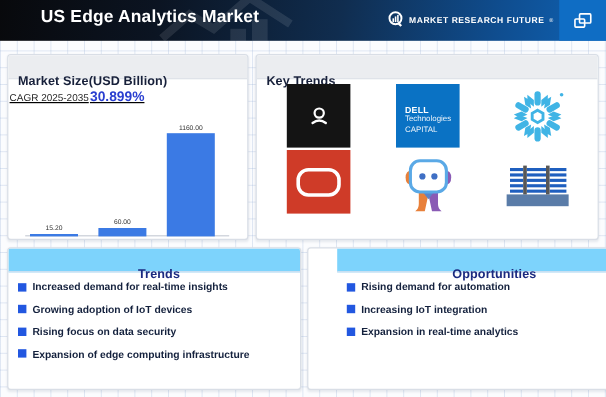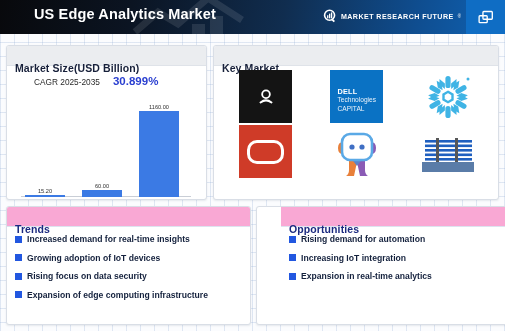--- a/index.html
+++ b/index.html
@@ -109,25 +109,26 @@
     letter-spacing: 0.1px;
     margin-top: 25px;
   }
   .panel-head.blue .title { color: #1b2a80; }
   .panel-body { position: relative; }
 
   
   #panel-market { left: 6px; top: 45px; width: 201px; height: 155px; }
   #cagr-row {
     position: absolute;
-    left: 27px; top: 9px;
+    left: 1px; top: 9px;
     display: flex;
     align-items: baseline;
-    gap: 13px;
+    gap: 1px;
     white-space: nowrap;
+    text-decoration: underline;
   }
   #cagr-label { font-size: 8.3px; color: #2a2a2a; }
   #cagr-value { font-size: 11.5px; font-weight: bold; color: #2a3fd0; }
 
   #chart {
     position: absolute;
     left: 8px; top: 33px;
     width: 184px; height: 110px;
   }
   .bar-slot {
@@ -189,21 +190,21 @@
   .dell-sub { color: #e9f2fa; font-size: 6.6px; line-height: 8.6px; }
   .oracle-oval {
     width: 31px; height: 18px;
     border: 3.2px solid #ffffff;
     border-radius: 10px;
   }
 
   
   #panel-trends { left: 6px; top: 206px; width: 245px; height: 119px; }
   #panel-opps { left: 256px; top: 206px; width: 280px; height: 119px; padding-left: 24px; }
-  .panel-list .panel-head { background: #f9a8d4; border-bottom: 1px solid #dde3ef; }
+  .panel-list .panel-head { background: #7dd3fc; border-bottom: 1px solid #dde3ef; justify-content: center; }
   .list-body { padding: 7px 0 0 0; }
   .list-item {
     display: flex;
     align-items: flex-start;
     gap: 5px;
     padding: 0 8px;
     margin-bottom: 8.5px;
     font-weight: bold;
   }
   .bullet {
@@ -280,21 +281,21 @@
           <span class="bar-value">1160.00</span>
           <div class="bar-rect" style="height:86px;"></div>
         </div>
 
       </div>
     </div>
   </div>
 
   <div id="panel-players" class="panel">
     <div class="panel-head">
-      <span class="title">Key Market</span>
+      <span class="title">Key Trends</span>
     </div>
     <div class="panel-body">
       <div id="logo-grid">
 
         <div class="logo-cell">
           <div class="logo-square logo-dark">
             <svg width="22" height="22" viewBox="0 0 24 24">
               <circle cx="12" cy="9" r="4.2" fill="none" stroke="#ffffff" stroke-width="2"></circle>
               <path d="M6 18 Q12 13.4 18 18" fill="none" stroke="#ffffff" stroke-width="2.2" stroke-linecap="round"></path>
             </svg>

